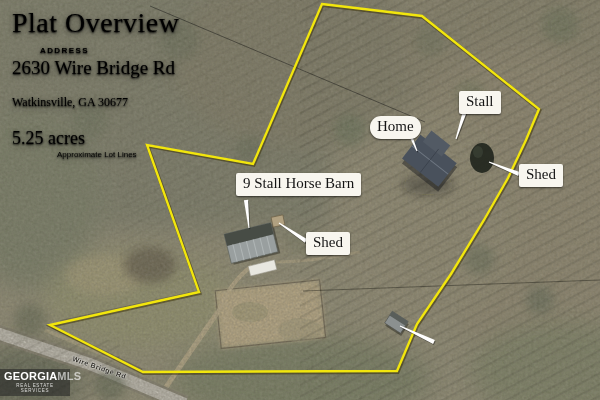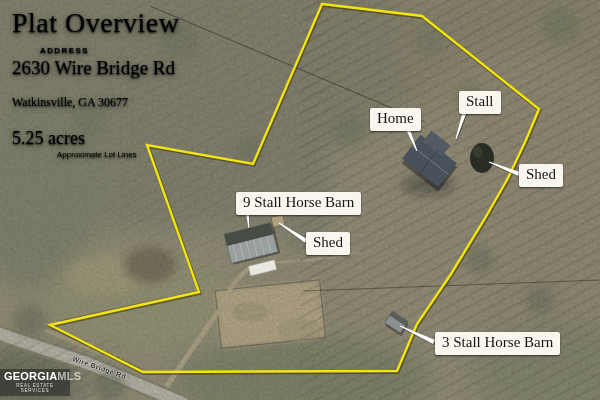--- a/index.html
+++ b/index.html
@@ -186,26 +186,25 @@
       <polygon points="519.8,172.1 518.2,175.9 488.8,162.5 489.2,161.5" fill="#ffffff"></polygon>
       <polygon points="243.9,200.2 248.1,199.8 249.5,227.9 248.5,228.1" fill="rgba(0,0,0,0.4)" transform="translate(0.8,1.2)"></polygon>
       <polygon points="243.9,200.2 248.1,199.8 249.5,227.9 248.5,228.1" fill="#ffffff"></polygon>
       <polygon points="307.2,239.3 304.8,242.7 278.7,223.4 279.3,222.6" fill="rgba(0,0,0,0.4)" transform="translate(0.8,1.2)"></polygon>
       <polygon points="307.2,239.3 304.8,242.7 278.7,223.4 279.3,222.6" fill="#ffffff"></polygon>
       <polygon points="434.9,340.1 433.1,343.9 399.8,326.5 400.2,325.5" fill="rgba(0,0,0,0.4)" transform="translate(0.8,1.2)"></polygon>
       <polygon points="434.9,340.1 433.1,343.9 399.8,326.5 400.2,325.5" fill="#ffffff"></polygon>
     </svg>
 
   <div id="label-layer">
-      <div class="map-label" style="left: 370px; top: 108px;">Home</div>
+      <div class="map-label" style="left: 370px; top: 116px; border-radius: 11px;">Home</div>
       <div class="map-label" style="left: 459px; top: 91px;">Stall</div>
       <div class="map-label" style="left: 519px; top: 164px;">Shed</div>
-      <div class="map-label" style="left: 236px; top: 192px;">9 Stall Horse Barn</div>
+      <div class="map-label" style="left: 236px; top: 173px;">9 Stall Horse Barn</div>
       <div class="map-label" style="left: 306px; top: 232px;">Shed</div>
-      <div class="map-label" style="left: 435px; top: 332px;">3 Stall Horse Barn</div>
     </div>
 
   <div class="hdr">
     <div class="hdr-title">Plat Overview</div>
     <div class="hdr-klabel">ADDRESS</div>
     <div class="hdr-addr1">2630 Wire Bridge Rd</div>
     <div class="hdr-addr2">Watkinsville, GA 30677</div>
     <div class="hdr-lot">5.25 acres</div>
     <div class="hdr-note">Approximate Lot Lines</div>
   </div>

